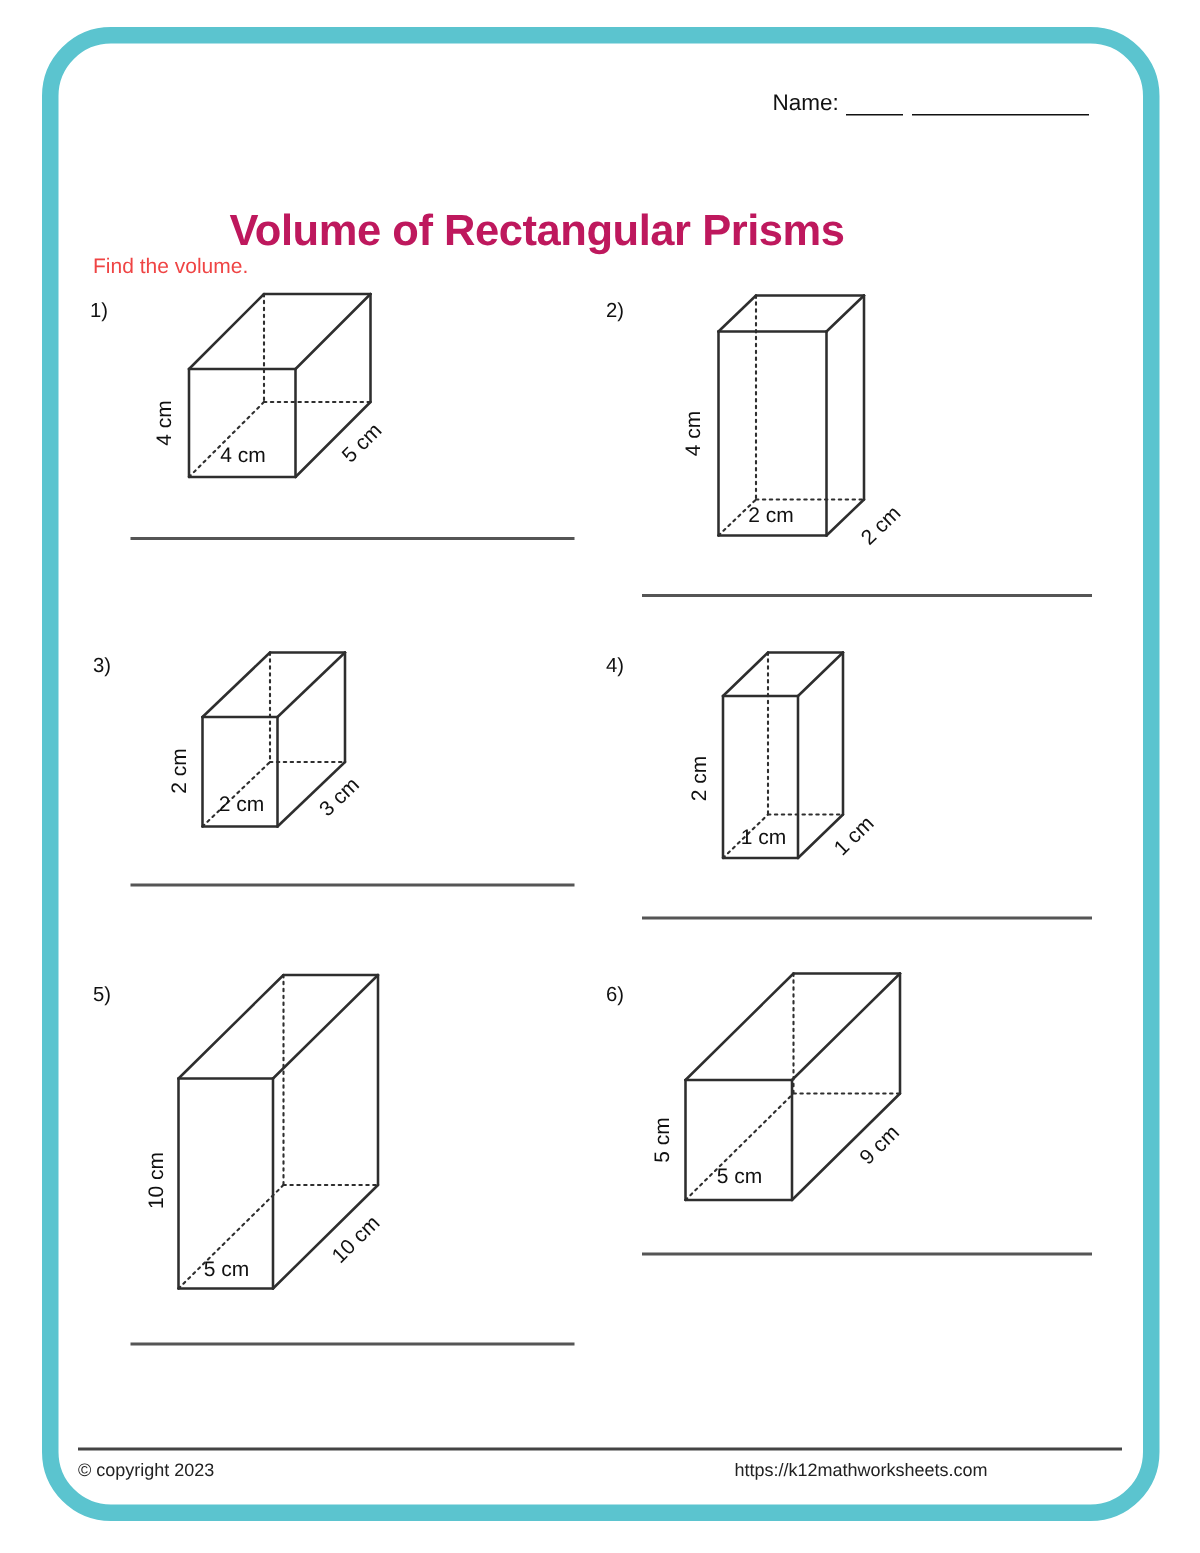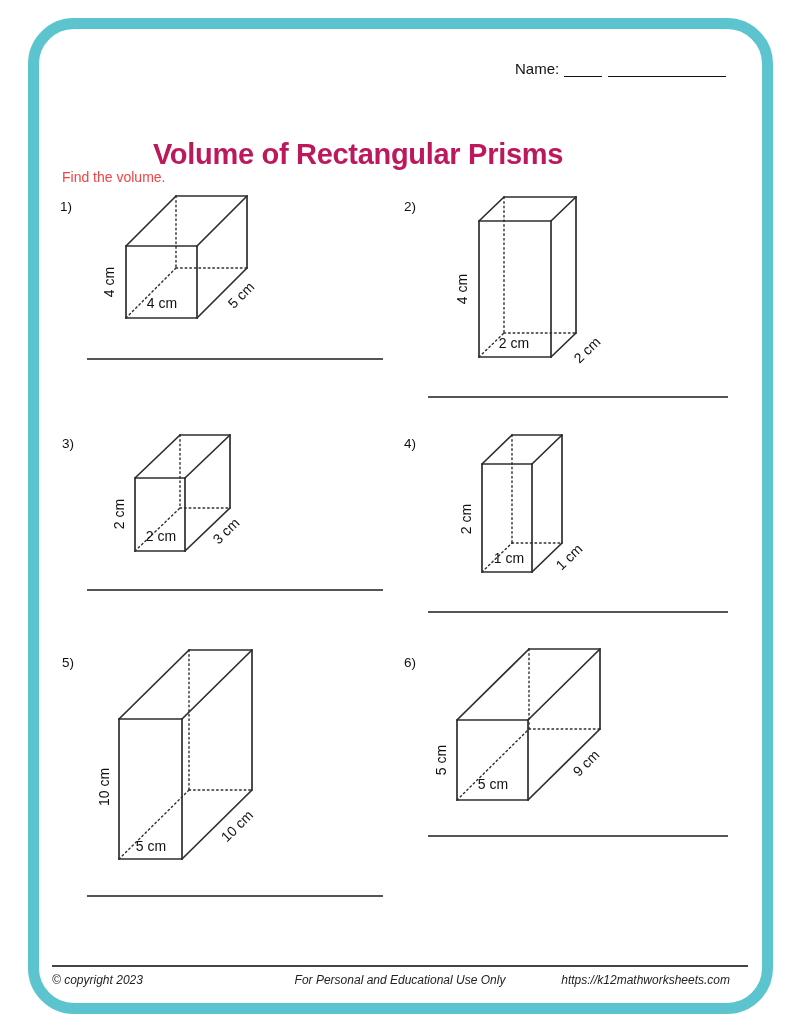--- a/index.html
+++ b/index.html
@@ -25,21 +25,21 @@
 
   .instruction { position: absolute; left: 62px; top: 169px; font-size: 14px; color: #ef4444; }
 
   .pnum { position: absolute; font-size: 13.5px; color: #111; }
 
   .answer-line { position: absolute; border-bottom: 2px solid #555; height: 0; }
 
   .prism-layer { position: absolute; left: 0; top: 0; width: 800px; height: 1035px; }
 
   .footer-rule { position: absolute; left: 52px; top: 965px; width: 696px; border-bottom: 2px solid #444; }
-  .footer { position: absolute; left: 52px; top: 973px; width: 696px; font-size: 12px; color: #222; display: flex; font-style: italic; }
+  .footer { position: absolute; left: 52px; top: 973px; width: 696px; font-size: 12px; color: #222; display: flex; }
   .footer .f-left  { flex: 1; text-align: left; }
   .footer .f-mid   { flex: 1.4; text-align: center; }
   .footer .f-right { flex: 1; text-align: center; }
 
   svg text { font-family: "Liberation Sans", sans-serif; font-size: 14px; fill: #111; }
 </style>
 </head>
 <body>
 
 <div class="page-border"></div>
@@ -167,15 +167,14 @@
       <line x1="457" y1="800" x2="529" y2="729" stroke="#2e2e2e" stroke-width="1.4" stroke-linecap="round" stroke-dasharray="1.6 3"></line>
       <text x="441" y="760" text-anchor="middle" dy="0.35em" transform="rotate(-90 441 760)">5 cm</text>
       <text x="493" y="784" text-anchor="middle" dy="0.35em">5 cm</text>
       <text x="586" y="763" text-anchor="middle" dy="0.35em" transform="rotate(-44.599336744207854 586 763)">9 cm</text>
     </g>
   </svg>
 
 <div class="footer-rule"></div>
 <div class="footer">
   <span class="f-left">© copyright 2023</span>
-  <span class="f-mid">For Personal and Educational Use Only</span>
   <span class="f-right">https://k12mathworksheets.com</span>
 </div>
 
 </body></html>

